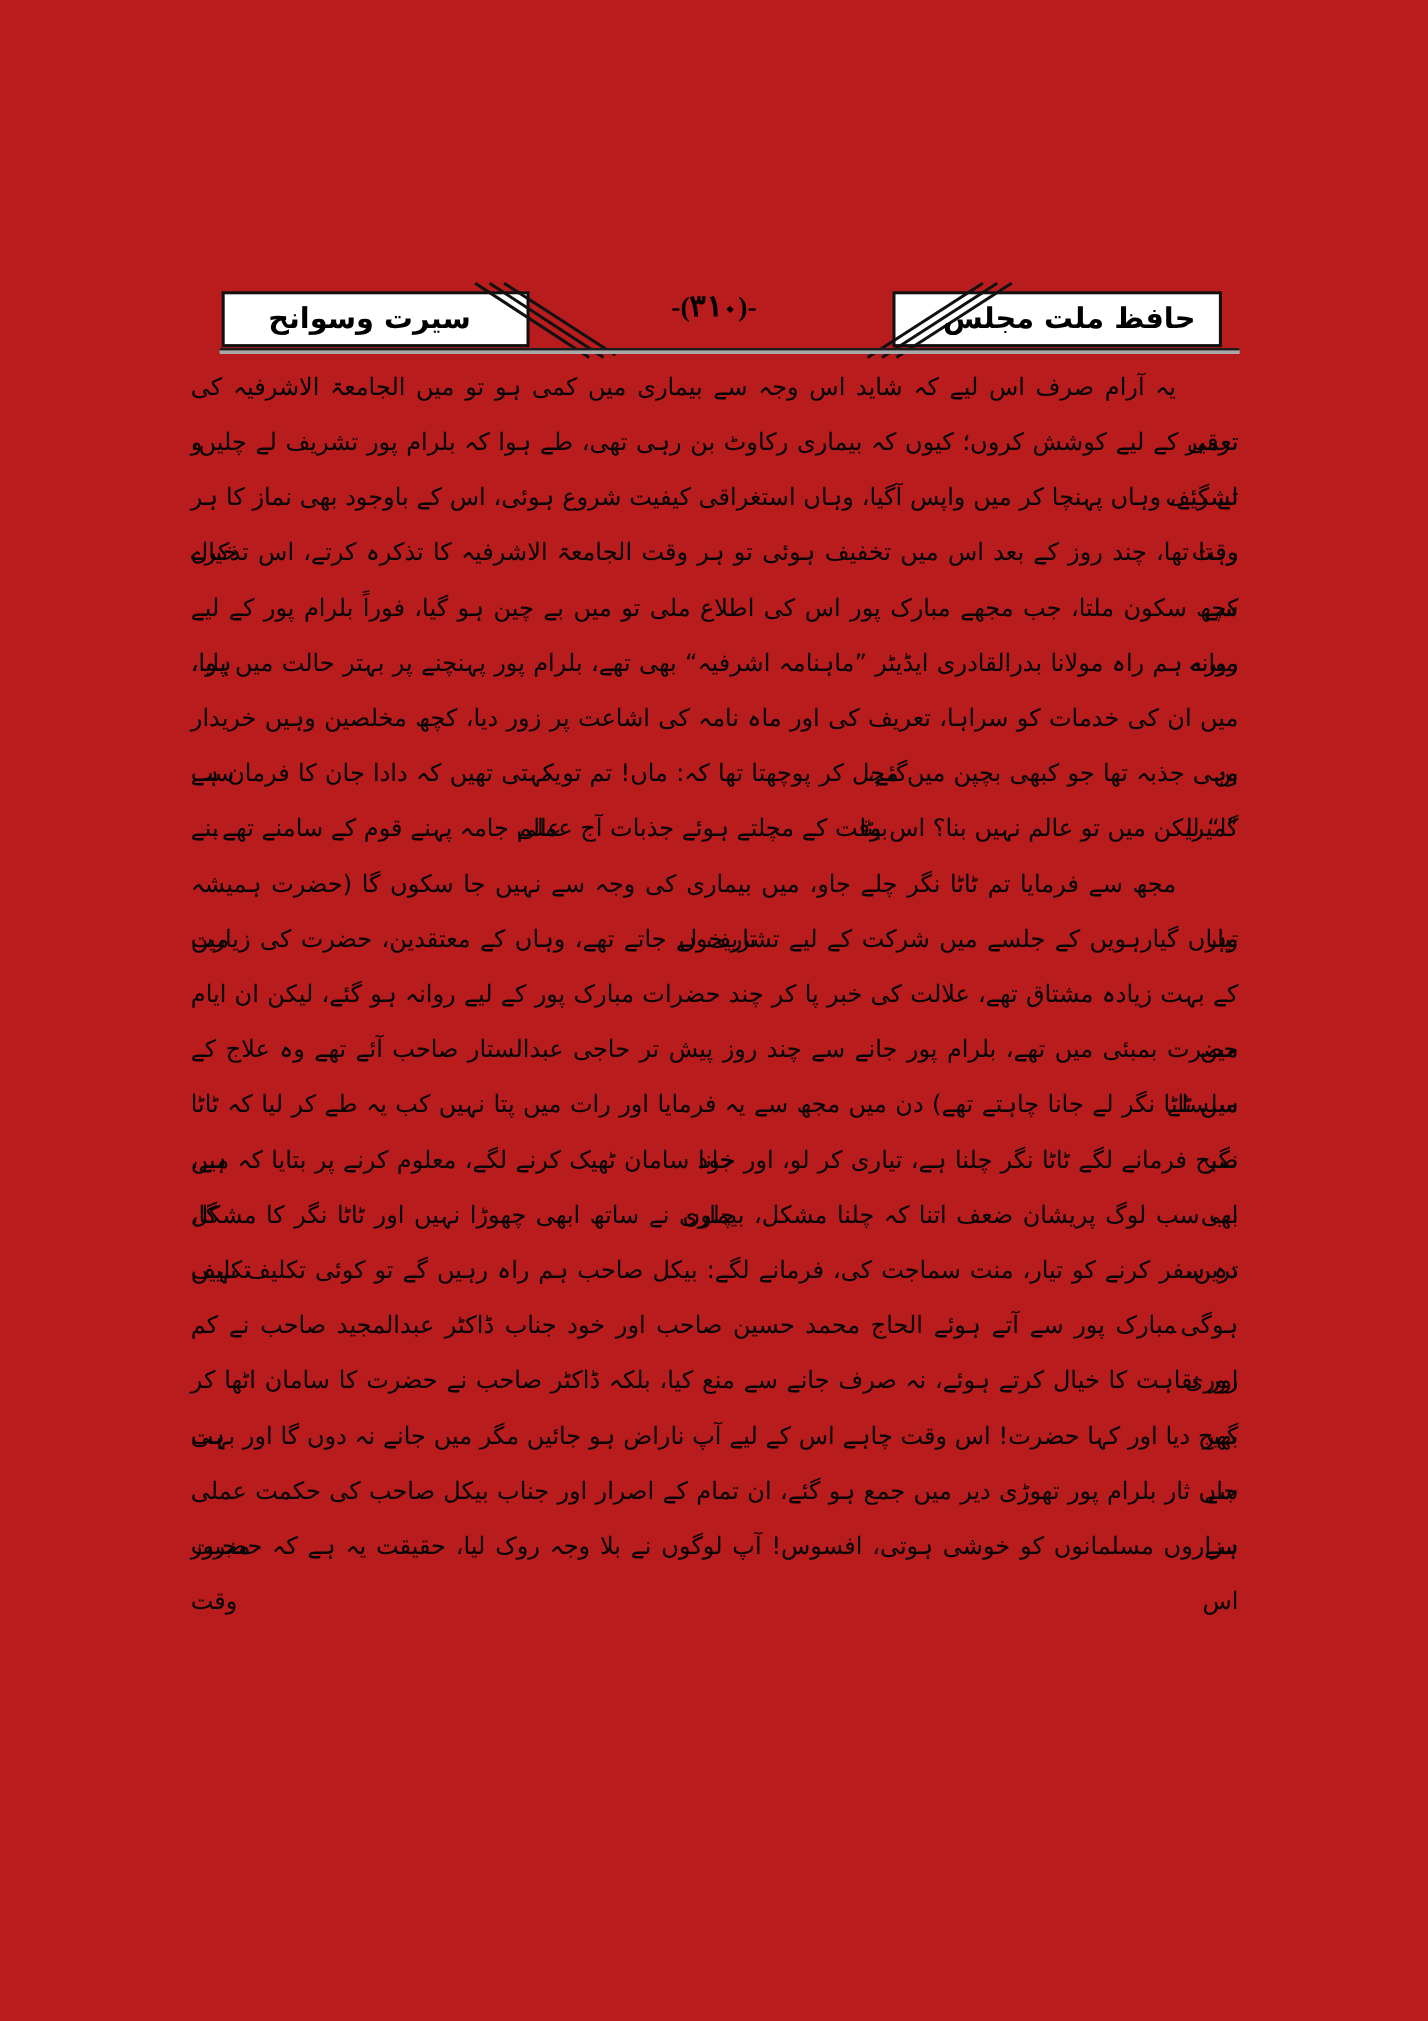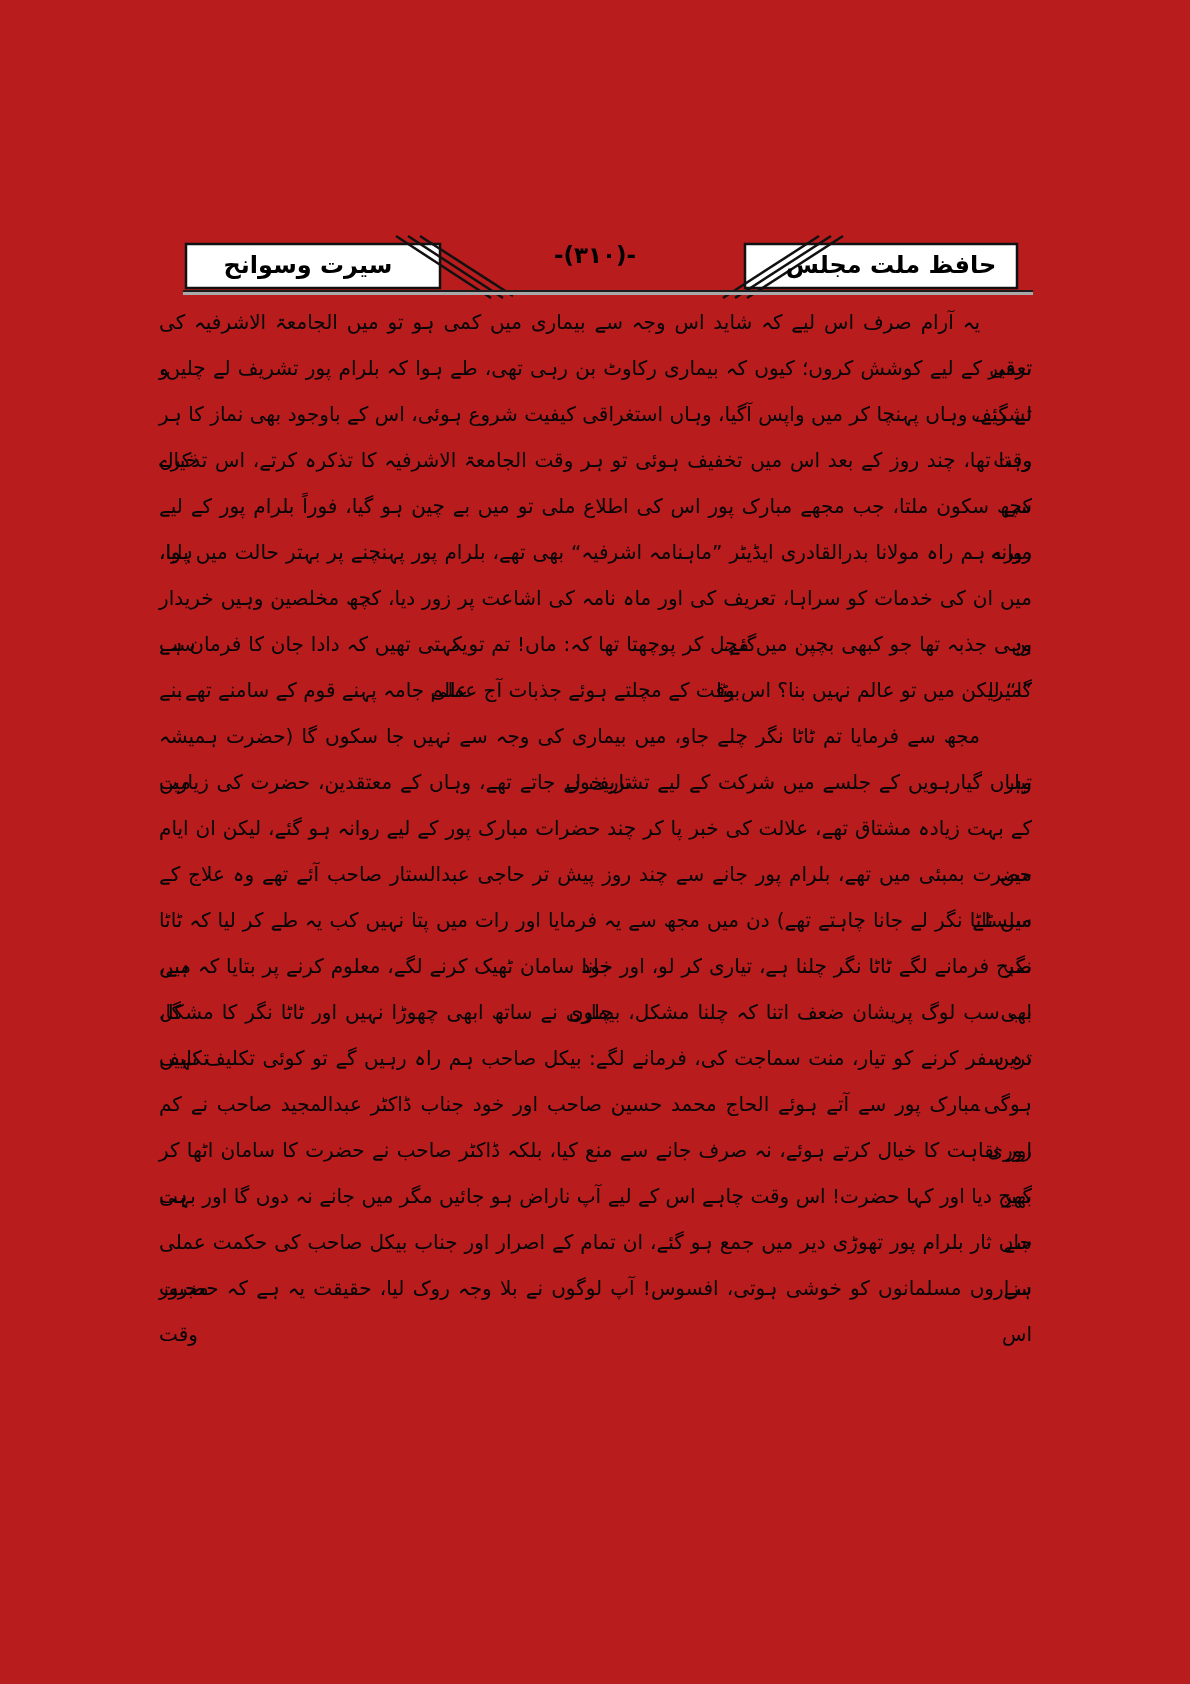--- a/index.html
+++ b/index.html
@@ -40,20 +40,21 @@
     position: absolute;
     left: 520px;
     top: 242px;
     width: 150px;
     text-align: center;
     font-size: 23px;
     font-weight: bold;
     letter-spacing: 1px;
     color: #000;
     direction: ltr;
+    font-family: Liberation Serif, serif;
   }
   .header-rule {
     position: absolute;
     left: 183px;
     top: 290px;
     width: 850px;
     height: 3px;
     background: #a9a9a9;
     border-top: 2px solid #1c1c1c;
   }

